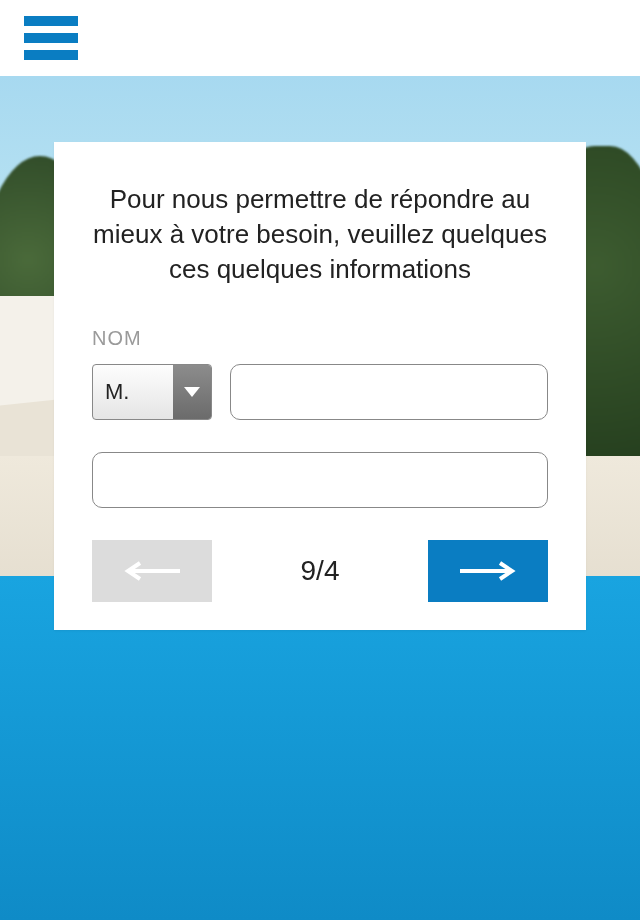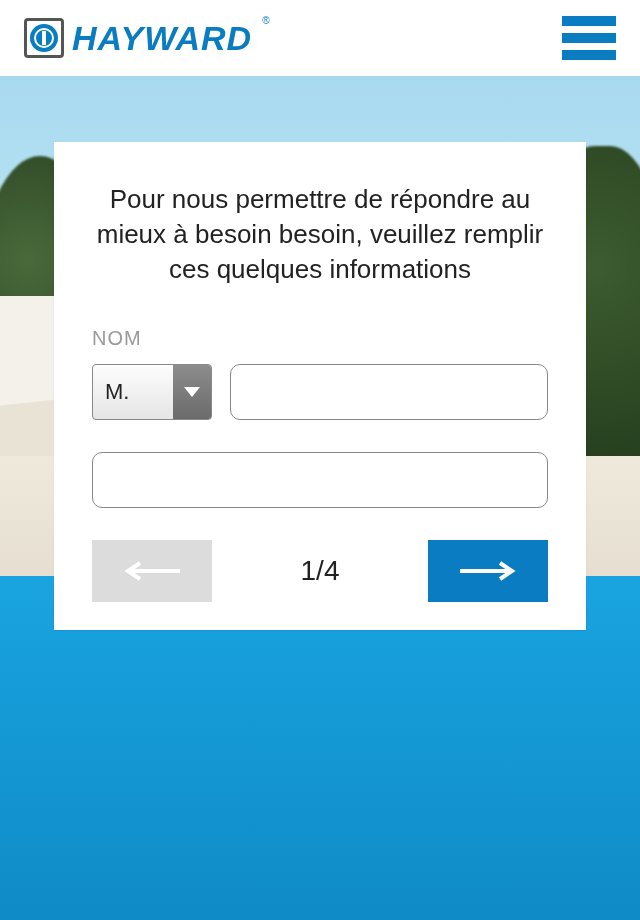--- a/index.html
+++ b/index.html
@@ -210,43 +210,36 @@
   .nav-btn svg { width: 64px; height: 20px; }
   .pager {
     font-size: 28px;
     color: #222;
   }
 </style>
 </head>
 <body>
 
 <div class="header">
-  <div class="logo">
-    <div class="logo-mark">
-      <div class="logo-mark-inner"></div>
-    </div>
-    <span class="logo-text">HAYWARD</span>
-    <span class="logo-reg">®</span>
-  </div>
   <div class="hamburger">
     <span></span>
       <span></span>
       <span></span>
   </div>
 </div>
 
 <div class="bg">
   <div class="trees-left"></div>
   <div class="trees-right"></div>
   <div class="villa"></div>
   <div class="deck"></div>
   <div class="pool"></div>
 
   <div class="card">
-    <p class="intro">Pour nous permettre de répondre au mieux à besoin besoin, veuillez remplir ces quelques informations</p>
+    <p class="intro">Pour nous permettre de répondre au mieux à votre besoin, veuillez quelques ces quelques informations</p>
 
     <div class="field-group">
       <div class="field-label">NOM</div>
       <div class="row-name">
         <div class="select-wrap">
           <div class="select-value">M.</div>
           <div class="select-caret">
             <svg viewBox="0 0 16 10">
                 <polygon points="0,0 16,0 8,10" fill="#fff"></polygon>
               </svg>
@@ -261,21 +254,21 @@
       <input class="text-input-full" type="text" value="" style="">
     </div>
 
     <div class="nav-row">
       <button class="nav-btn nav-prev">
         <svg viewBox="0 0 64 20">
           <line x1="8" y1="10" x2="60" y2="10" stroke="#ffffff" stroke-width="4"></line>
           <polyline points="20,2 8,10 20,18" fill="none" stroke="#ffffff" stroke-width="4"></polyline>
         </svg>
       </button>
-      <div class="pager">1/4</div>
+      <div class="pager">9/4</div>
       <button class="nav-btn nav-next">
         <svg viewBox="0 0 64 20">
           <line x1="4" y1="10" x2="56" y2="10" stroke="#ffffff" stroke-width="4"></line>
           <polyline points="44,2 56,10 44,18" fill="none" stroke="#ffffff" stroke-width="4"></polyline>
         </svg>
       </button>
     </div>
   </div>
 </div>
 

